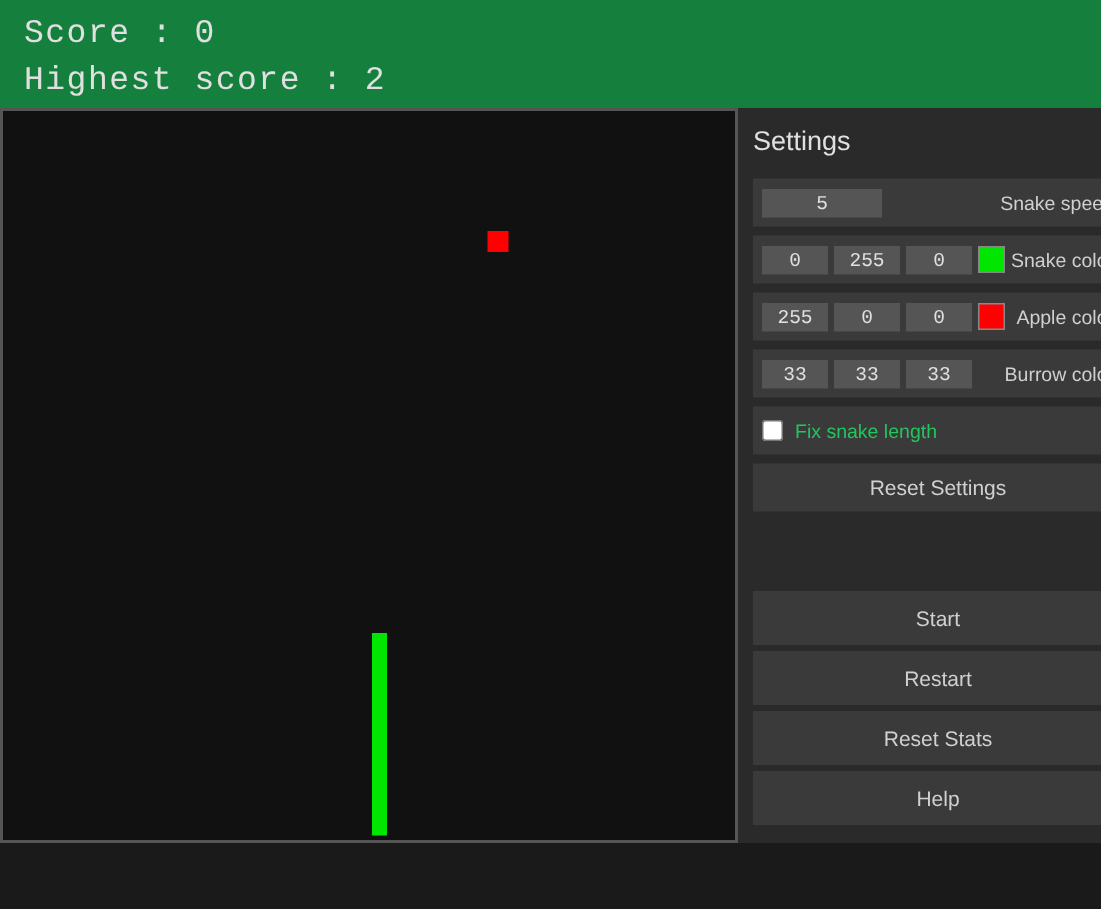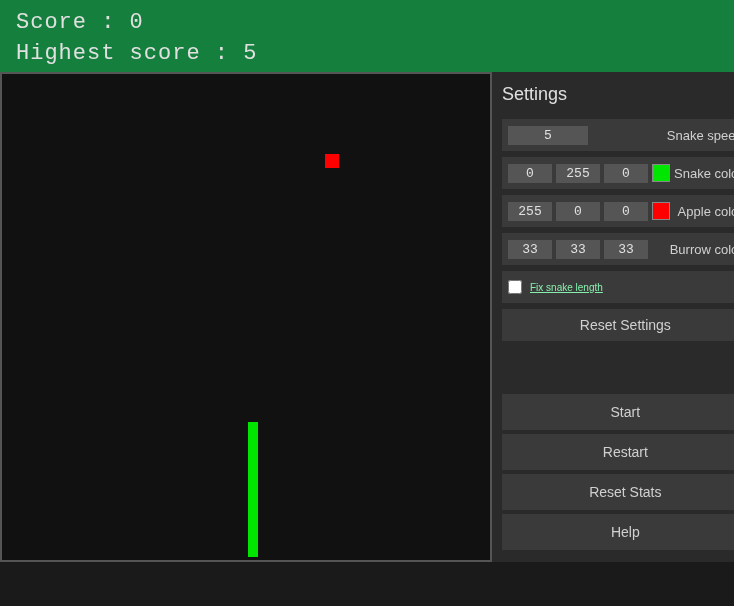--- a/index.html
+++ b/index.html
@@ -125,23 +125,22 @@
       min-height: 32px;
     }
 
     .fix-row input[type="checkbox"] {
       width: 14px;
       height: 14px;
     }
 
     .fix-row .label {
       font-family: Arial, sans-serif;
-      font-size: 10px;
-      color: #86efac;
-      text-decoration: underline;
+      font-size: 13px;
+      color: #22c55e;
     }
 
     .reset-settings-row {
       background: #3a3a3a;
       padding: 0;
     }
 
     .action-btn {
       width: 100%;
       background: #3a3a3a;
@@ -187,21 +186,21 @@
       text-align: center;
       padding: 2px 2px;
       font-family: 'Courier New', monospace;
     }
   </style>
 </head>
 <body>
 
 <div id="header">
   <div id="score-line">Score : 0</div>
-  <div id="highest-line">Highest score : 5</div>
+  <div id="highest-line">Highest score : 2</div>
 </div>
 
 <div id="main-area">
   <div id="game-canvas">
     <div id="apple"></div>
     <div id="snake-body"></div>
   </div>
 
   <div id="settings-panel">
     <div id="settings-title">Settings</div>

